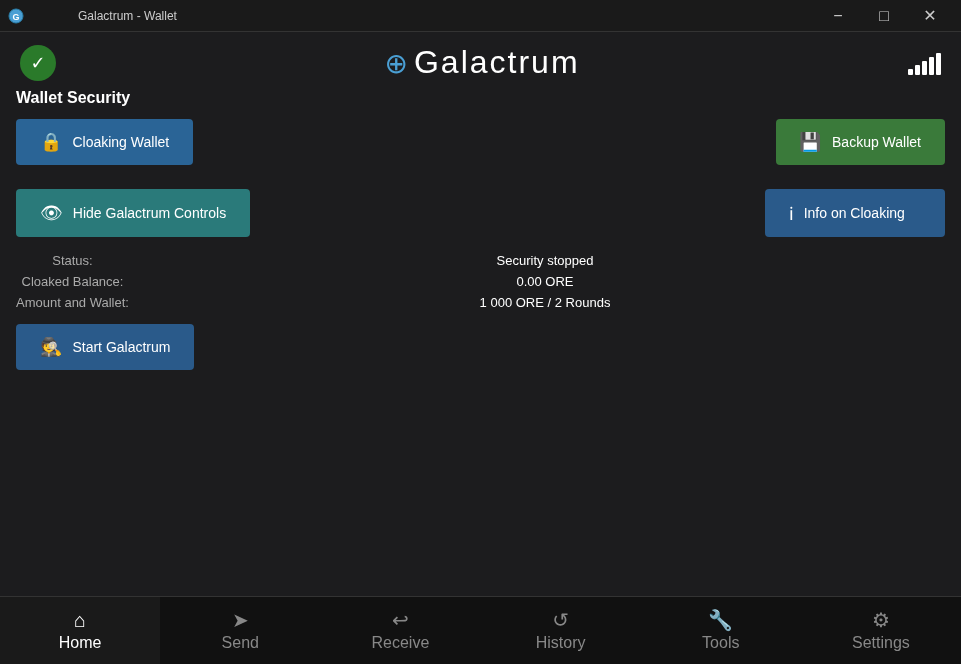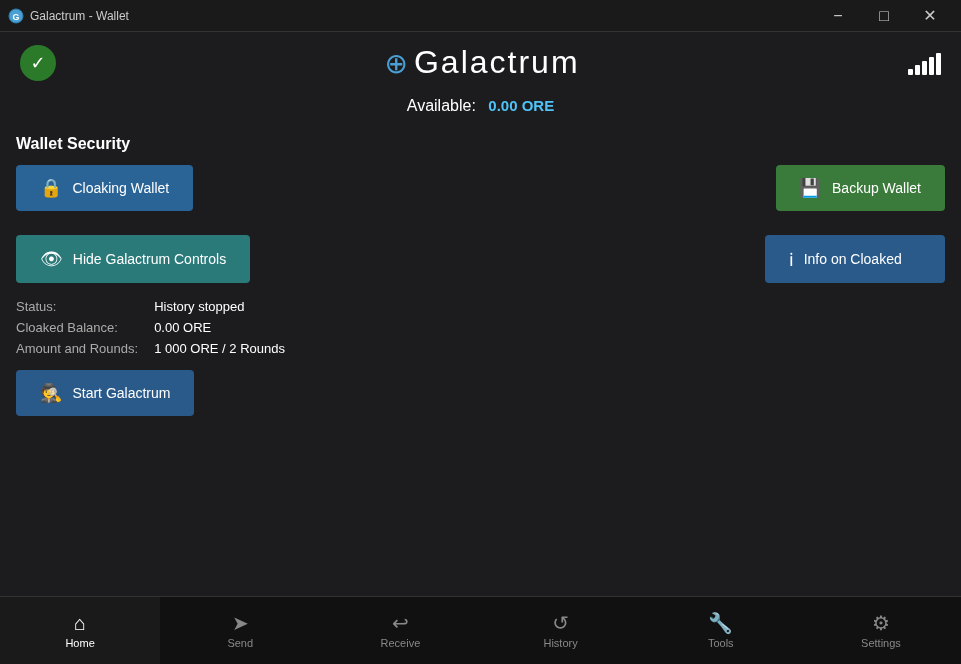--- a/index.html
+++ b/index.html
@@ -27,20 +27,21 @@
     }
     #titlebar .app-icon {
       width: 16px;
       height: 16px;
       margin-right: 6px;
     }
     #titlebar .title-text {
       font-size: 12px;
       color: #ccc;
       flex: 1;
+      margin-left: 48px;
     }
     #titlebar .win-controls {
       display: flex;
       gap: 0;
     }
     #titlebar .win-btn {
       width: 46px;
       height: 32px;
       background: transparent;
       border: none;
@@ -206,20 +207,21 @@
       gap: 10px;
       min-width: 180px;
     }
 
     .cloaking-info {
       display: grid;
       grid-template-columns: auto 1fr;
       gap: 6px 16px;
       margin-bottom: 14px;
       font-size: 13px;
+      text-align: center;
     }
     .info-label { color: #aaa; }
     .info-value { color: #fff; font-weight: 500; }
 
     .btn-start-cloaking {
       background: #2a5a8a;
       border: none;
       color: #fff;
       padding: 12px 24px;
       border-radius: 4px;
@@ -256,21 +258,21 @@
     }
     .nav-item.active {
       color: #fff;
       background: #1a1a1a;
     }
     .nav-item .nav-icon {
       font-size: 20px;
       line-height: 1;
     }
     .nav-item .nav-label {
-      font-size: 11px;
+      font-size: 16px;
     }
   </style>
 </head>
 <body>
 
 <div id="titlebar">
   <div class="app-icon">
     <svg width="16" height="16" viewBox="0 0 16 16">
       <circle cx="8" cy="8" r="7" fill="#4a9fd4" stroke="#2a7faa" stroke-width="1"></circle>
       <text x="8" y="12" text-anchor="middle" fill="#fff" font-size="9" font-weight="bold">G</text>
@@ -295,24 +297,20 @@
     </div>
     <div id="signal-icon">
       <div class="bar" style="height:6px;"></div>
       <div class="bar" style="height:10px;"></div>
       <div class="bar" style="height:14px;"></div>
       <div class="bar" style="height:18px;"></div>
       <div class="bar" style="height:22px;"></div>
     </div>
   </div>
 
-  <div id="balance-section">
-    <span class="balance-label">Available:</span>
-    <span id="balance-amount">0.00 ORE</span>
-  </div>
 
   <div id="content">
 
     <div id="wallet-security">
       <div class="section-title">Wallet Security</div>
       <div class="security-buttons">
         <button class="btn-encrypt">
           <span style="font-size:18px;">🔒</span>
           <span>Cloaking Wallet</span>
         </button>
@@ -324,29 +322,29 @@
     </div>
 
     <div id="cloaked-balance">
       <div class="cloaking-buttons">
         <button class="btn-hide-cloaking">
           <span style="font-size:18px;">👁</span>
           <span>Hide Galactrum Controls</span>
         </button>
         <button class="btn-info-cloaking">
           <span style="font-size:18px;">ℹ</span>
-          <span>Info on Cloaked</span>
+          <span>Info on Cloaking</span>
         </button>
       </div>
       <div class="cloaking-info">
         <span class="info-label">Status:</span>
-        <span class="info-value">History stopped</span>
+        <span class="info-value">Security stopped</span>
         <span class="info-label">Cloaked Balance:</span>
         <span class="info-value">0.00 ORE</span>
-        <span class="info-label">Amount and Rounds:</span>
+        <span class="info-label">Amount and Wallet:</span>
         <span class="info-value">1 000 ORE / 2 Rounds</span>
       </div>
       <button class="btn-start-cloaking">
         <span style="font-size:18px;">🕵</span>
         <span>Start Galactrum</span>
       </button>
     </div>
 
   </div>
 

